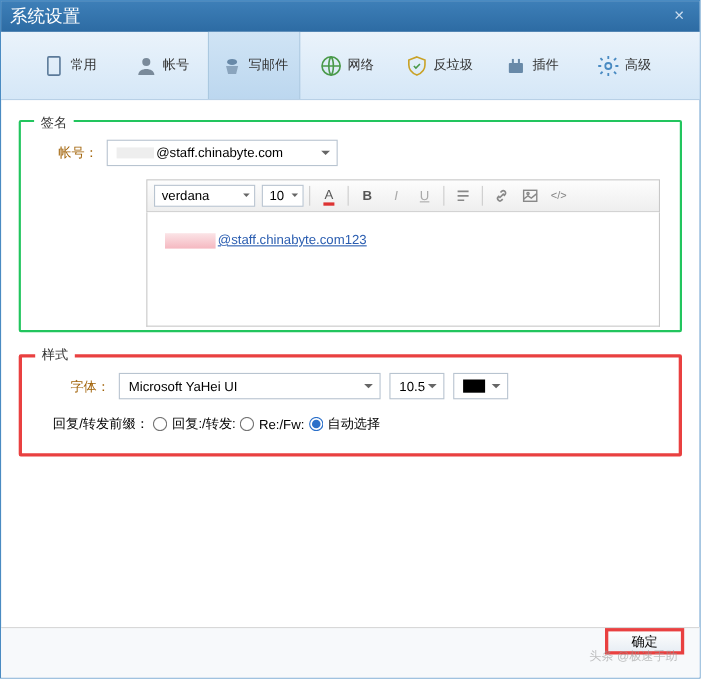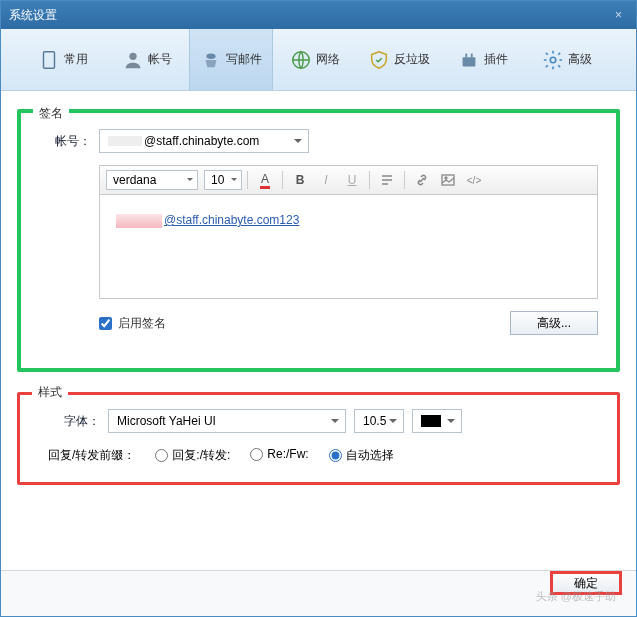--- a/index.html
+++ b/index.html
@@ -1,46 +1,46 @@
 <!DOCTYPE html>
 <html><head>
 <meta charset="utf-8">
 <style>
 *{box-sizing:border-box;margin:0;padding:0;font-family:"Microsoft YaHei",sans-serif;font-size:12px}
 body{background:#fff;width:637px;height:617px;overflow:hidden}
 .window{width:637px;height:617px;border:1px solid #4a8bc2;display:flex;flex-direction:column;background:#fff}
 .titlebar{height:28px;background:linear-gradient(#3d7fb8,#2d6ba3);color:#fff;display:flex;align-items:center;padding:0 8px;justify-content:space-between}
-.titlebar span{font-size:12px}
+.titlebar span{font-size:16px}
 .close-x{color:#cde;font-size:14px;cursor:pointer;padding:0 6px}
 .toolbar{height:62px;background:linear-gradient(#eaf3fb,#d5e7f7);border-bottom:1px solid #b8d0e6;display:flex;padding:0 20px}
 .tool{width:84px;display:flex;flex-direction:row;align-items:center;justify-content:center;gap:4px;cursor:pointer;color:#333}
 .tool.active{background:linear-gradient(#d0e4f5,#bcd7ef);border-left:1px solid #aac8e0;border-right:1px solid #aac8e0}
 .tool svg{width:22px;height:22px}
 .content{flex:1;padding:18px 16px 10px;overflow:auto}
-.fieldset{border:4px solid #22c55e;border-radius:2px;padding:16px 18px 33px;position:relative;margin-bottom:20px}
+.fieldset{border:2px solid #22c55e;border-radius:2px;padding:16px 18px 3px;position:relative;margin-bottom:20px}
 .fieldset-label{position:absolute;top:-8px;left:12px;background:#fff;padding:0 6px;color:#333}
 .row{display:flex;align-items:center;gap:8px;margin-bottom:12px}
-.label{width:52px;text-align:right;color:#0f172a}
+.label{width:52px;text-align:right;color:#a16207}
 .select{border:1px solid #b8c4d0;background:#fff;height:24px;padding:0 20px 0 8px;display:flex;align-items:center;position:relative;cursor:pointer}
 .select::after{content:"";position:absolute;right:6px;top:9px;border:4px solid transparent;border-top-color:#666}
-.editor-wrap{margin-left:60px}
+.editor-wrap{margin-left:96px}
 .editor-toolbar{border:1px solid #c8c8c8;background:linear-gradient(#fdfdfd,#eee);height:30px;display:flex;align-items:center;padding:0 6px;gap:2px}
 .et-sel{border:1px solid #b8c4d0;background:#fff;height:20px;padding:0 16px 0 6px;display:flex;align-items:center;position:relative;font-size:11px;cursor:pointer}
 .et-sel::after{content:"";position:absolute;right:4px;top:7px;border:3px solid transparent;border-top-color:#666}
 .et-btn{width:24px;height:22px;display:flex;align-items:center;justify-content:center;color:#555;cursor:pointer;border-radius:2px}
 .et-sep{width:1px;height:18px;background:#ccc;margin:0 3px}
 .editor-body{border:1px solid #c8c8c8;border-top:none;height:104px;padding:18px 16px;background:#fff}
 .editor-body .redact{display:inline-block;width:46px;height:14px;background:linear-gradient(#fbe4e7,#f5b8c0);vertical-align:middle;margin-right:2px}
 .editor-body .txt{color:#2a5db0;text-decoration:underline}
 .check-row{margin-left:60px;display:flex;align-items:center;justify-content:space-between;margin-top:12px}
 .check-row label{display:flex;align-items:center;gap:6px;color:#333}
 .btn{border:1px solid #a8b8c8;background:linear-gradient(#fdfdfd,#e8eef4);height:24px;padding:0 16px;cursor:pointer;display:inline-flex;align-items:center;justify-content:center}
 .hl{border:3px solid #e94040}
 .style-box{padding:14px 28px 18px}
-.radio-row{display:flex;align-items:flex-start;gap:20px;margin-top:14px}
+.radio-row{display:flex;align-items:center;gap:4px;margin-top:14px}
 .radio-row label{display:flex;align-items:center;gap:4px}
 .footer{height:46px;border-top:1px solid #d8d8d8;display:flex;justify-content:flex-end;padding:0 14px;gap:8px;background:#f7f9fb}
 .color-swatch{width:22px;height:12px;background:#000;display:inline-block}
 .watermark{position:absolute;right:20px;bottom:12px;color:#999;font-size:11px;opacity:.6}
 input[type=checkbox],input[type=radio]{accent-color:#2a6fc9}
 </style>
 </head>
 <body>
 
 <div class="window">
@@ -155,29 +155,20 @@
             </div>
           <div class="et-btn">
               <span style="color:#888;font-size:10px">&lt;/&gt;</span>
             </div>
         </div>
         <div class="editor-body">
           <span class="redact"></span><span class="txt">@staff.chinabyte.com123</span>
         </div>
       </div>
 
-      <div class="check-row">
-        <label>
-          <input type="checkbox" checked="" style="">
-          <span>启用签名</span>
-        </label>
-        <button class="btn" style="width:88px">
-            <span>高级...</span>
-          </button>
-      </div>
     </div>
 
     <div class="fieldset hl style-box" style="position:relative">
       <span class="fieldset-label" style="top:-11px">样式</span>
       <div class="row" style="margin-bottom:0">
         <span class="label">字体：</span>
         <div class="select" style="width:238px">
             <span>Microsoft YaHei UI</span>
           </div>
         <div class="select" style="width:50px">

